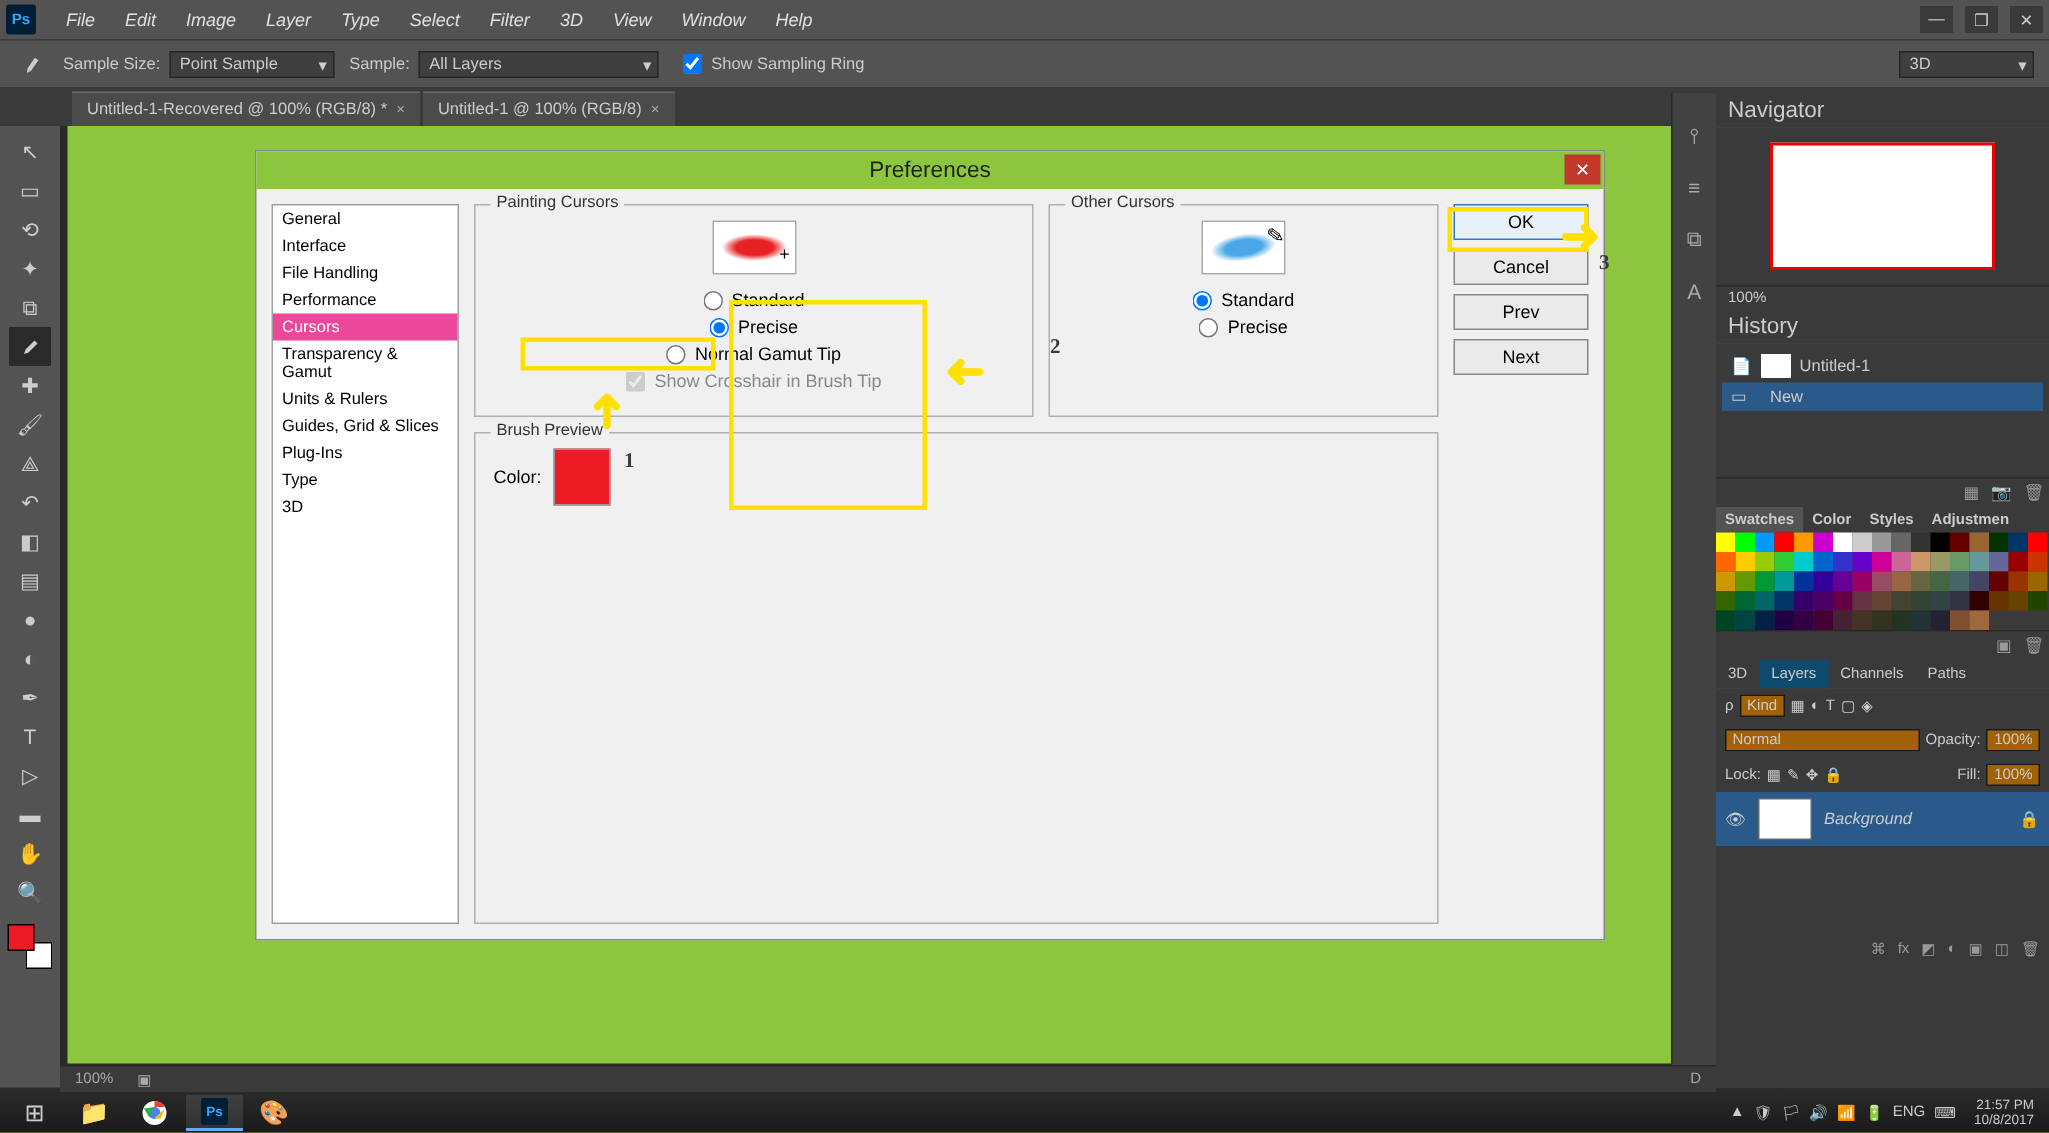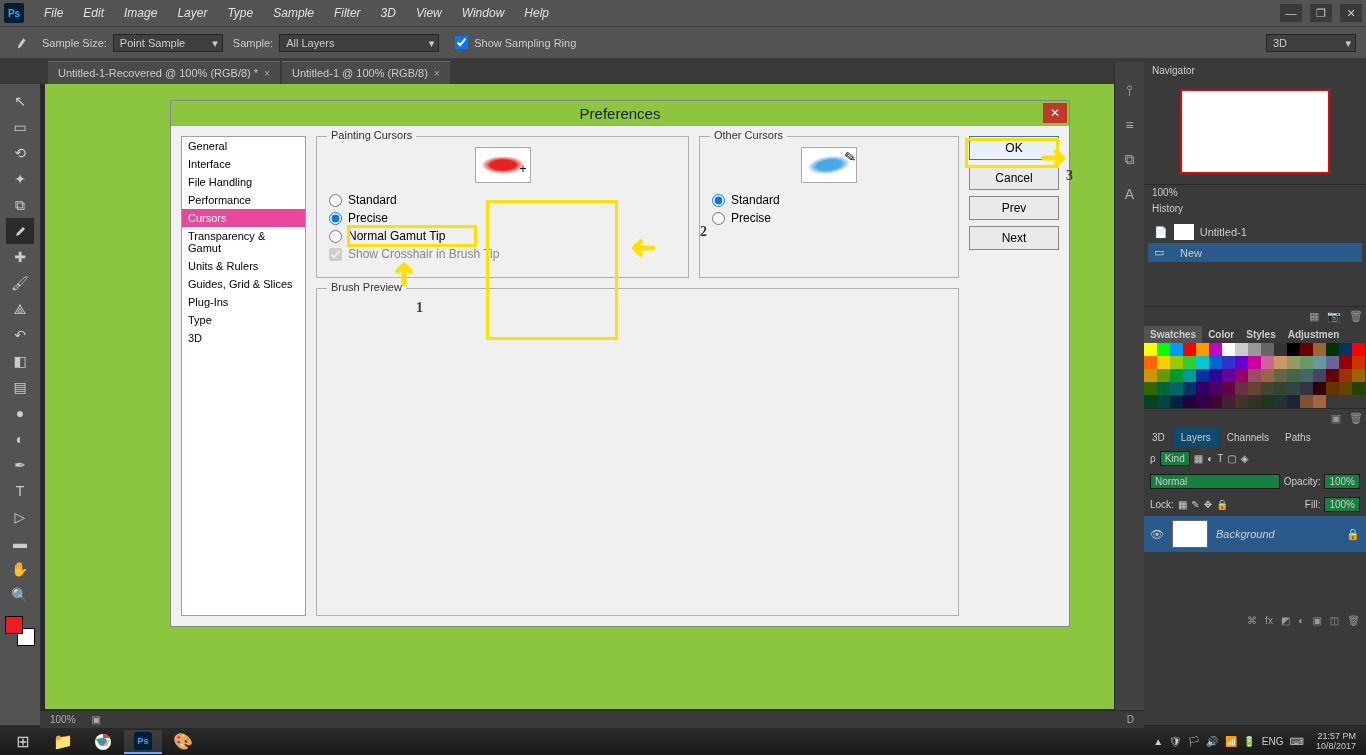--- a/index.html
+++ b/index.html
@@ -32,40 +32,40 @@
 
 .toolbox { position: absolute; left: 0; top: 84px; width: 40px; background: #535353; bottom: 30px; display: flex; flex-direction: column; align-items: center; padding-top: 4px; }
 .tool { width: 28px; height: 26px; color: #ccc; display: flex; align-items: center; justify-content: center; font-size: 14px; cursor: pointer; margin-bottom: 0px; }
 .tool.active { background: #2a2a2a; }
 .color-swatches { margin-top: 8px; position: relative; width: 30px; height: 30px; }
 .fg-swatch { width: 18px; height: 18px; background: #ed1c24; border: 1px solid #000; position: absolute; top: 0; left: 0; }
 .bg-swatch { width: 18px; height: 18px; background: #fff; border: 1px solid #000; position: absolute; bottom: 0; right: 0; }
 
 
 .rightpanels { position: absolute; right: 0; top: 62px; width: 222px; bottom: 30px; background: #535353; display: flex; flex-direction: column; font-size: 11px; color: #ccc; }
-.panel-header { background: #3a3a3a; padding: 3px 8px; font-size: 10px; display: flex; align-items: center; }
+.panel-header { background: #3a3a3a; padding: 3px 8px; font-size: 15px; display: flex; align-items: center; }
 .navigator-preview { background: #3a3a3a; padding: 10px; display: flex; justify-content: center; }
 .nav-thumb { width: 150px; height: 85px; background: #fff; border: 2px solid #e00; }
 .nav-zoom { background: #3a3a3a; padding: 2px 8px; font-size: 10px; border-top: 1px solid #2a2a2a; }
 .history-list { background: #3a3a3a; padding: 4px; }
 .hist-item { padding: 3px 6px; display: flex; align-items: center; gap: 6px; }
 .hist-item.sel { background: #2a5a8a; }
 .hist-thumb { width: 20px; height: 16px; background: #fff; }
 .hist-footer { background: #3a3a3a; padding: 3px; display: flex; justify-content: flex-end; gap: 8px; font-size: 11px; color: #999; border-top: 1px solid #2a2a2a; }
 .swatches-tabs { display: flex; background: #3a3a3a; font-size: 10px; }
 .swatches-tabs span { padding: 3px 6px; font-weight: bold; }
 .swatches-tabs span.active { background: #535353; }
 .swatches-grid { display: flex; flex-wrap: wrap; padding: 0; background: #3a3a3a; }
 .sw { width: 13px; height: 13px; }
 .layers-panel { background: #3a3a3a; flex: 1; }
 .layers-tabs { display: flex; font-size: 10px; background: #3a3a3a; }
 .layers-tabs span { padding: 4px 8px; }
 .layers-tabs span.active { background: #0c4a6e; }
 .layers-controls { padding: 4px 6px; display: flex; gap: 4px; align-items: center; font-size: 10px; }
-.layers-controls .dd { background: #15803d; padding: 1px 4px; border: 1px solid #1a1a1a; }
+.layers-controls .dd { background: #a16207; padding: 1px 4px; border: 1px solid #1a1a1a; }
 .layer-row { display: flex; align-items: center; padding: 4px 6px; gap: 8px; background: #424242; }
 .layer-row.sel { background: #2a5a8a; }
 .layer-thumb { width: 36px; height: 28px; background: #fff; border: 1px solid #666; }
 .layer-name { font-style: italic; }
 .layers-footer { display: flex; justify-content: flex-end; gap: 8px; padding: 3px 6px; font-size: 10px; color: #999; }
 
 
 .iconstrip { position: absolute; right: 222px; top: 62px; width: 30px; background: #424242; bottom: 30px; border-left: 1px solid #2a2a2a; display: flex; flex-direction: column; align-items: center; padding-top: 20px; gap: 18px; color: #aaa; font-size: 14px; }
 
 
@@ -73,21 +73,21 @@
 .dialog-title { background: #8cc63f; color: #222; text-align: center; padding: 4px 0; font-size: 15px; position: relative; }
 .dialog-close { position: absolute; right: 2px; top: 2px; width: 24px; height: 20px; background: #c0392b; color: #fff; display: flex; align-items: center; justify-content: center; font-size: 12px; cursor: pointer; }
 .dialog-body { display: flex; padding: 10px; gap: 10px; min-height: 500px; }
 .dlg-sidebar { width: 125px; border: 1px solid #a0a0a0; background: #fff; }
 .dlg-side-item { padding: 3px 6px; font-size: 11px; color: #000; cursor: pointer; }
 .dlg-side-item.selected { background: #ec4899; color: #fff; }
 .dlg-main { flex: 1; display: flex; flex-direction: column; gap: 10px; }
 .dlg-row { display: flex; gap: 10px; }
 .fieldset { border: 1px solid #b0b0b0; padding: 10px 12px 14px; position: relative; flex: 1; }
 .fieldset-legend { position: absolute; top: -8px; left: 10px; background: #f0f0f0; padding: 0 4px; font-size: 11px; color: #333; }
-.radio-row { font-size: 12px; color: #000; padding: 2px 0; display: flex; align-items: center; gap: 6px; }
+.radio-row { font-size: 12px; color: #000; padding: 2px 0; display: flex; align-items: center; gap: 6px; justify-content: center; }
 .radio-row input[type=radio], .radio-row input[type=checkbox] { margin: 0; }
 .radio-row.disabled { color: #888; }
 .preview-box { width: 56px; height: 36px; border: 1px solid #aaa; background: #fff; display: flex; align-items: center; justify-content: center; margin-left: auto; margin-right: auto; margin-bottom: 8px; }
 .brush-red { width: 44px; height: 18px; background: radial-gradient(ellipse, #e62222 40%, transparent 70%); border-radius: 50%; position: relative; }
 .brush-red::after { content: "+"; position: absolute; right: -2px; bottom: -2px; font-size: 12px; color: #000; }
 .brush-blue { width: 44px; height: 18px; background: radial-gradient(ellipse, #4aa8e8 40%, transparent 70%); border-radius: 50%; position: relative; transform: rotate(-8deg); }
 .brush-blue::after { content: "✎"; position: absolute; right: -6px; top: -4px; font-size: 14px; color: #000; }
 .color-label { font-size: 12px; display: flex; align-items: center; gap: 8px; }
 .color-box { width: 38px; height: 38px; background: #ed1c24; border: 1px solid #999; }
 .dlg-buttons { display: flex; flex-direction: column; gap: 6px; width: 90px; }
@@ -113,21 +113,21 @@
 <body>
 
 <div class="menubar">
   <div class="ps-logo">Ps</div>
   <div id="menuitems" style="display:flex;">
       <div class="menu-item">File</div>
       <div class="menu-item">Edit</div>
       <div class="menu-item">Image</div>
       <div class="menu-item">Layer</div>
       <div class="menu-item">Type</div>
-      <div class="menu-item">Sample</div>
+      <div class="menu-item">Select</div>
       <div class="menu-item">Filter</div>
       <div class="menu-item">3D</div>
       <div class="menu-item">View</div>
       <div class="menu-item">Window</div>
       <div class="menu-item">Help</div>
     </div>
   <div class="window-controls">
     <div class="win-btn">—</div>
     <div class="win-btn">❐</div>
     <div class="win-btn">✕</div>
@@ -431,20 +431,24 @@
               </div>
               <div class="radio-row">
                 <input type="radio" name="oc" style="">
                 <span>Precise</span>
               </div>
             </div>
         </div>
       </div>
       <div class="fieldset">
         <div class="fieldset-legend">Brush Preview</div>
+        <div class="color-label">
+          <span>Color:</span>
+          <div class="color-box"></div>
+        </div>
       </div>
     </div>
     <div class="dlg-buttons">
       <div class="dlg-btn primary">OK</div>
       <div class="dlg-btn">Cancel</div>
       <div class="dlg-btn">Prev</div>
       <div class="dlg-btn">Next</div>
     </div>
   </div>
 </div>

